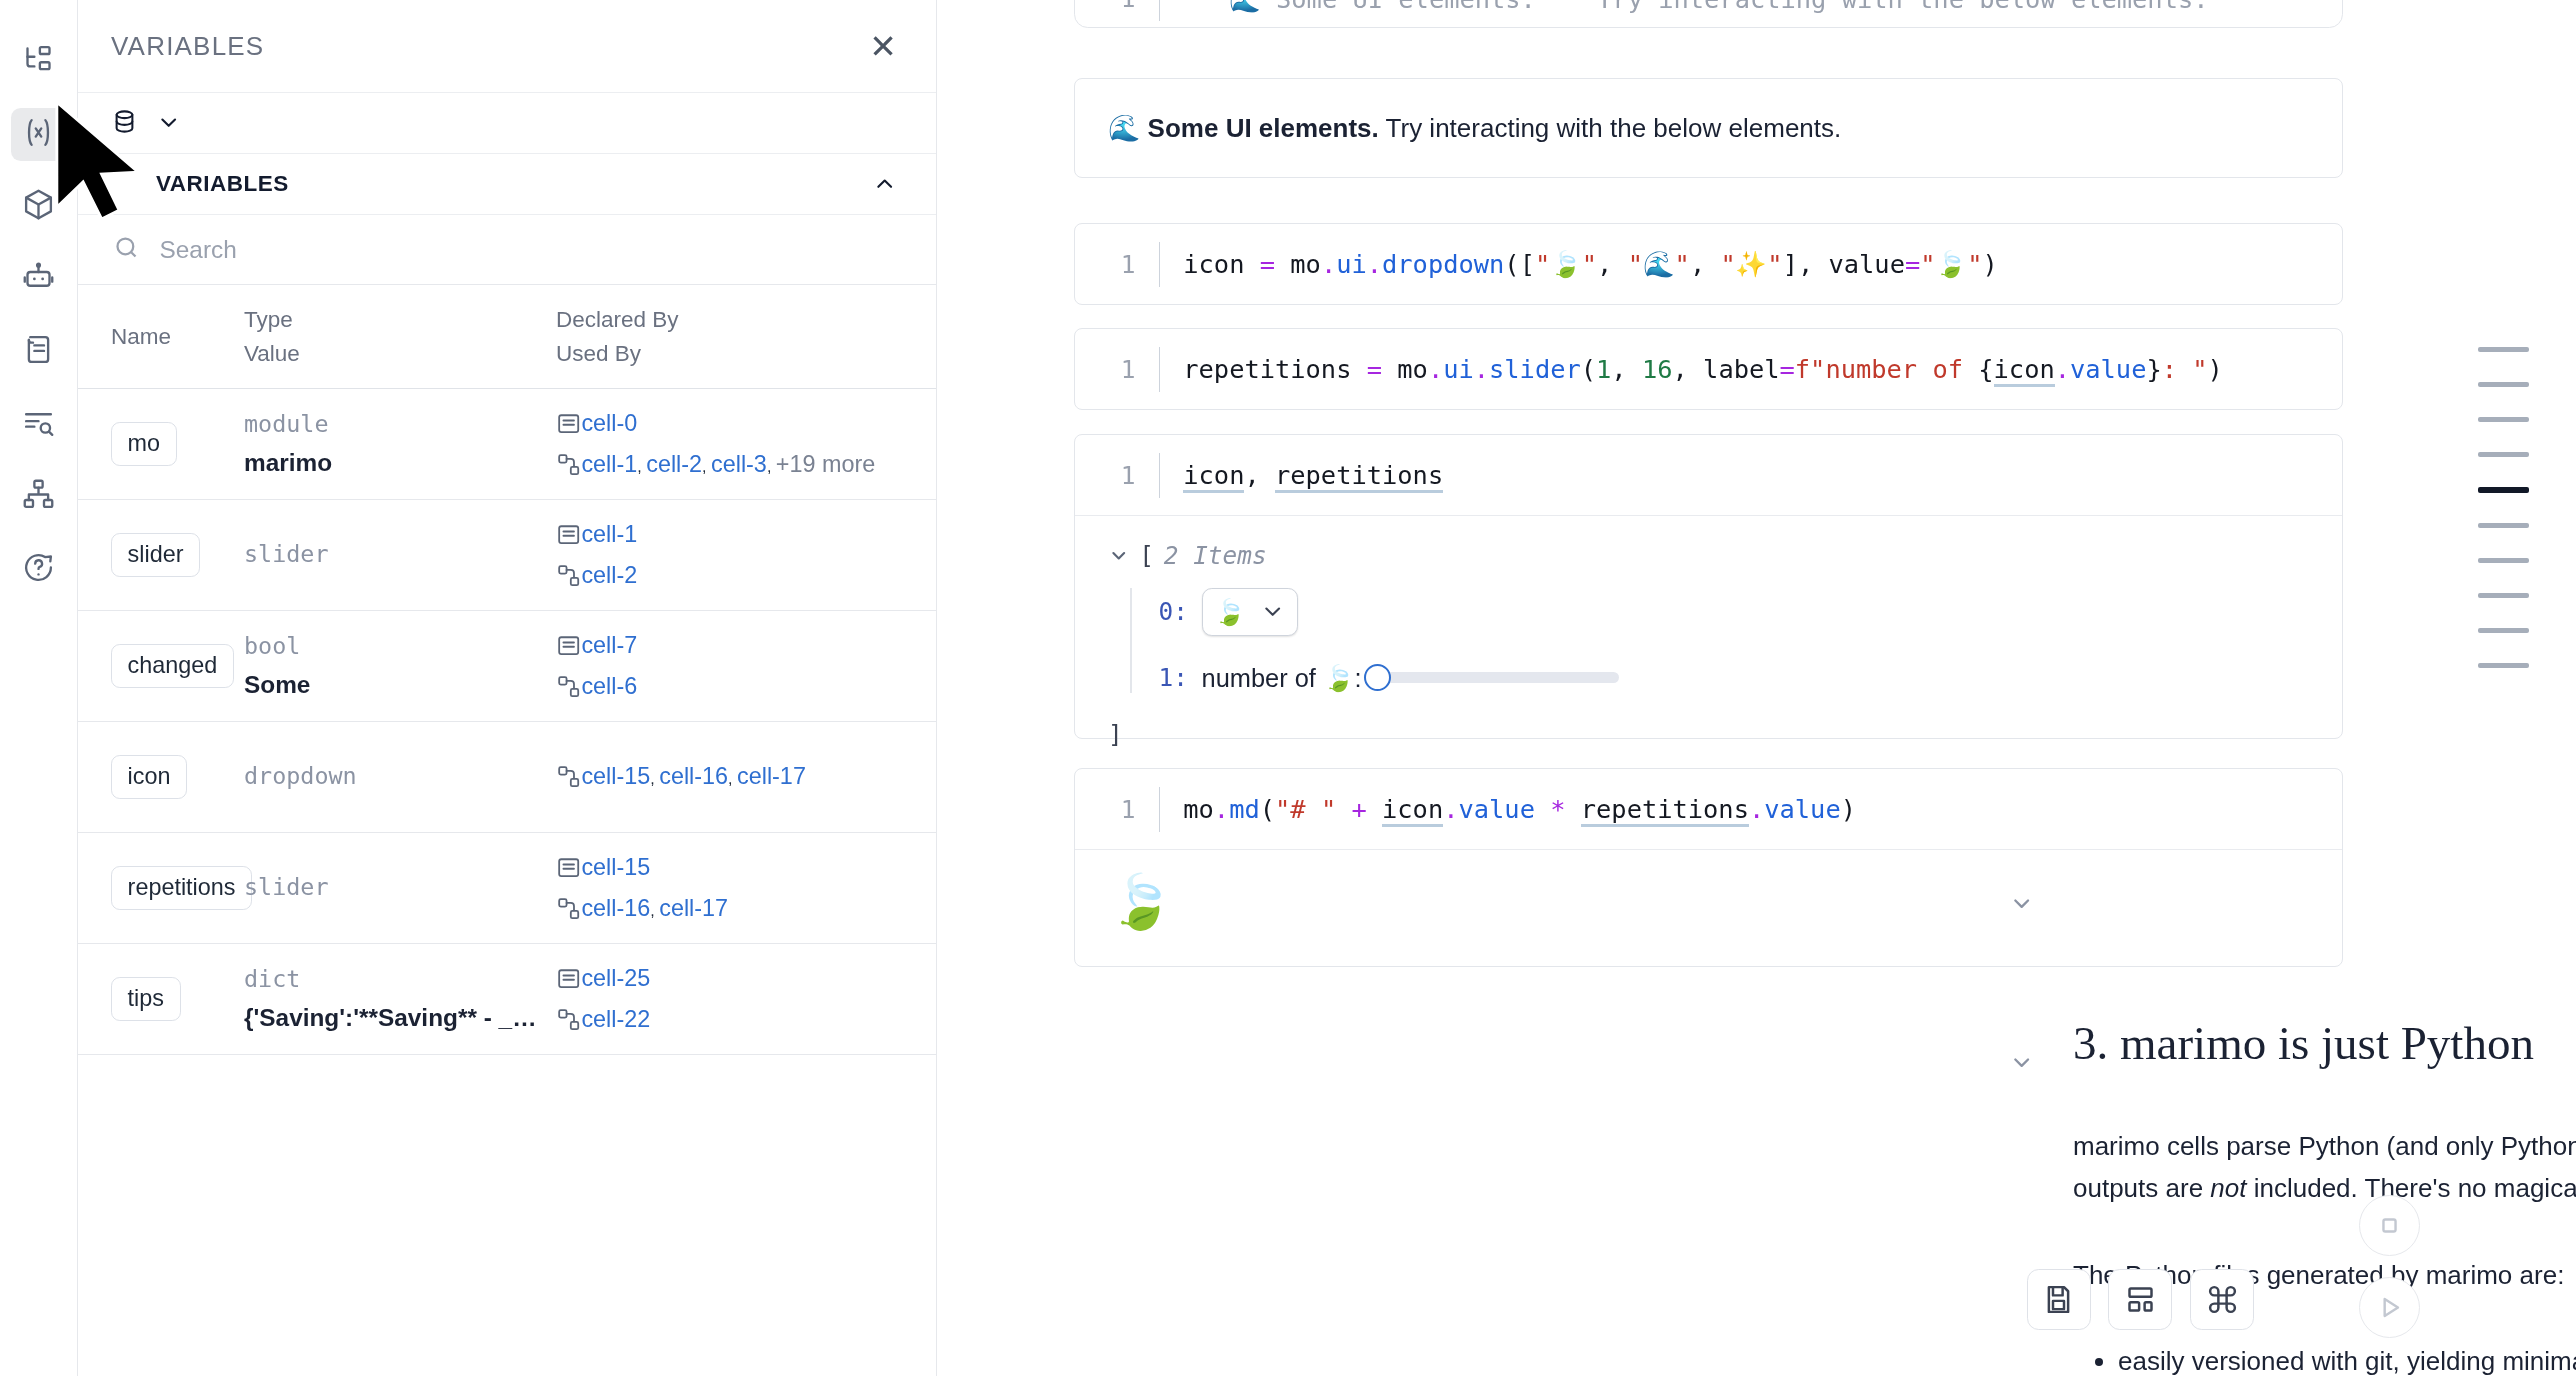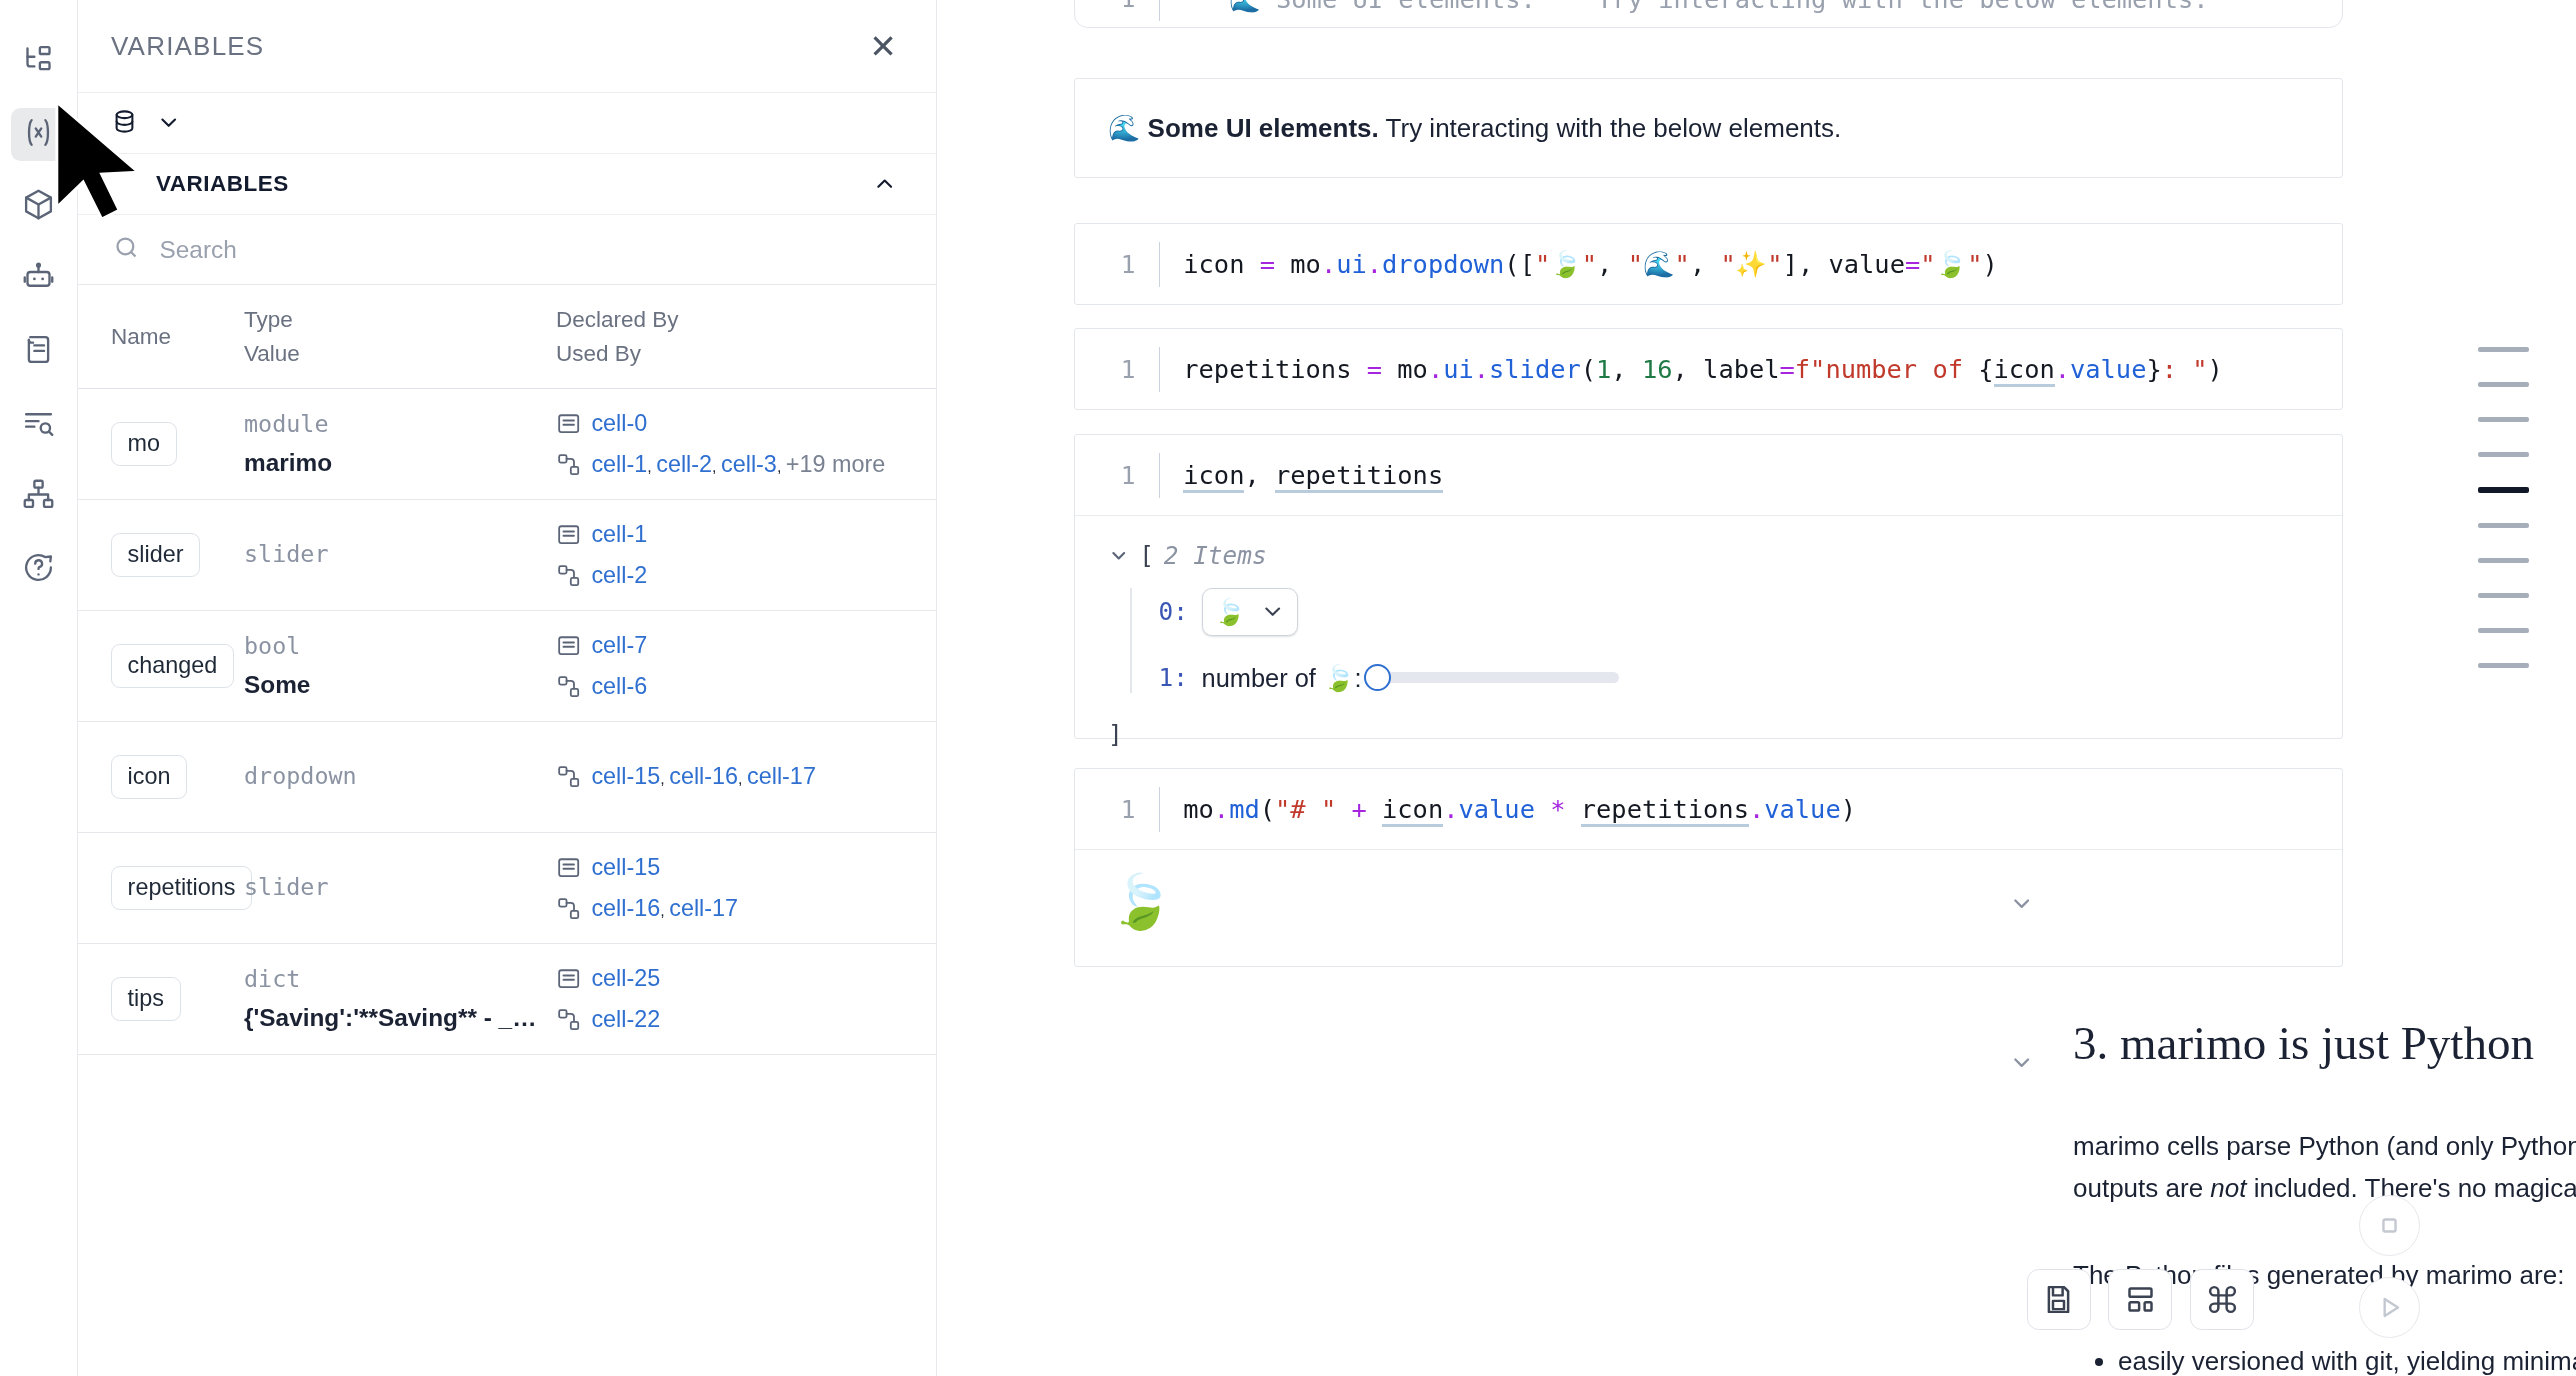--- a/index.html
+++ b/index.html
@@ -93,41 +93,41 @@
     padding: 7.8px 15.6px; font-size: 23.4px; color: #1f2937; background: #fff;
     font-family: "Liberation Sans", sans-serif; white-space: nowrap;
   }
   .vtype {
     font-family: "DejaVu Sans Mono", monospace; font-size: 23.4px; color: #8b93a3; line-height: 1.6;
   }
   .vvalue {
     font-size: 24.4px; color: #1b2233; line-height: 1.55;
     white-space: nowrap; overflow: hidden; text-overflow: ellipsis; max-width: 293px; font-weight: bold;
   }
-  .declline { display: flex; align-items: center; gap: 10px; line-height: 1.75; }
+  .declline { display: flex; align-items: center; gap: 0; line-height: 1.75; }
   .declline svg { width: 25.4px; height: 25.4px; stroke: #5b6577; stroke-width: 1.7; fill: none;
                   stroke-linecap: round; stroke-linejoin: round; flex: 0 0 25.4px; }
   .celllink { color: #2f6fd0; font-size: 23.4px; cursor: pointer; }
   .dim { color: #7a8292; font-size: 23.4px; }
 
   
   .main {
     flex: 1; height: 1377px; position: relative; background: #fff; overflow: hidden;
   }
   .nb { position: absolute; left: 0; top: 0; width: 1639px; height: 1377px; }
 
   .gutter-chev {
     position: absolute; width: 25.4px; height: 25.4px;
     stroke: #8b93a3; stroke-width: 2.2; fill: none; stroke-linecap: round; stroke-linejoin: round;
     cursor: pointer;
   }
 
   .cell {
     position: absolute; left: 137px; width: 1269px;
-    border: 1px solid #e3e6eb; border-radius: 3px; background: #fff;
+    border: 1px solid #e3e6eb; border-radius: 8px; background: #fff;
   }
   .codeline {
     display: flex; align-items: center; padding: 0 0 0 19.5px; height: 64px;
   }
   .lineno {
     width: 41px; text-align: right; color: #9aa1ae;
     font-family: "DejaVu Sans Mono", monospace; font-size: 24.4px; flex: 0 0 41px;
   }
   .codebar { width: 1px; background: #cdd3dc; height: 45px; margin: 0 23.4px; flex: 0 0 1px; }
   .code {

